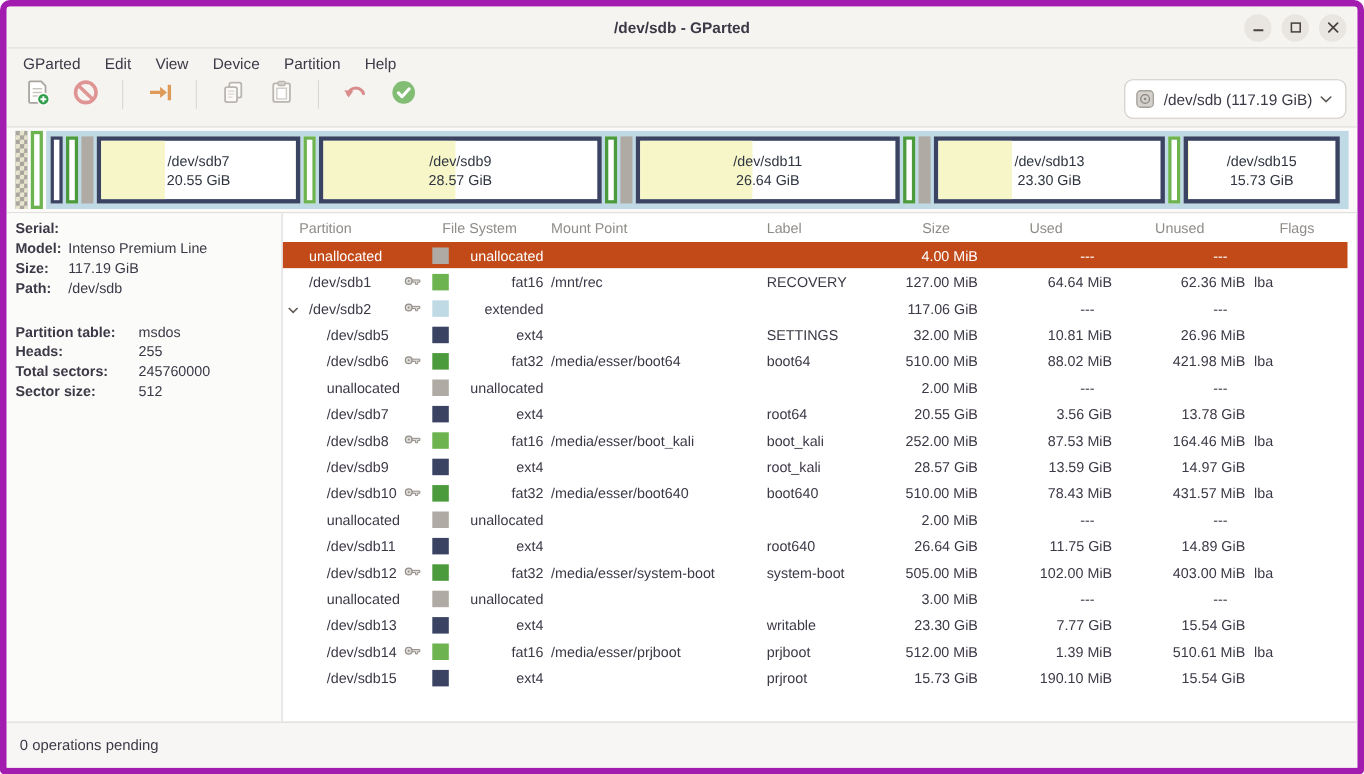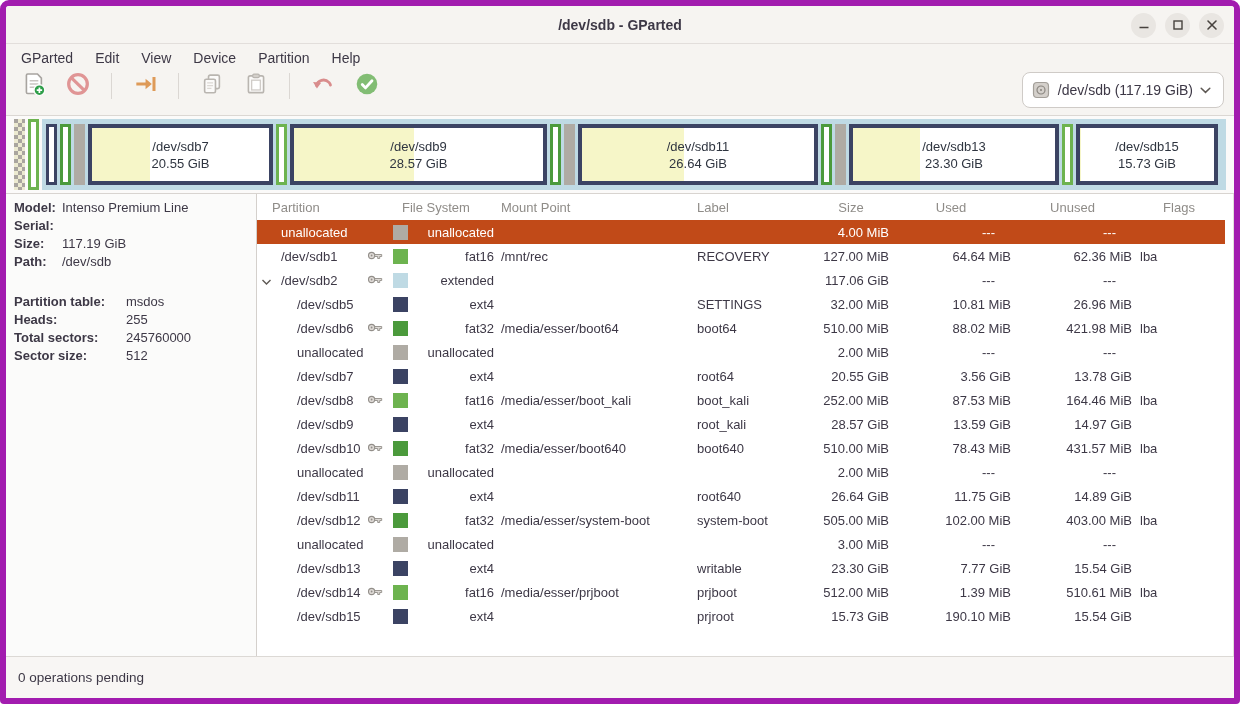--- a/index.html
+++ b/index.html
@@ -233,26 +233,26 @@
               <span>15.73 GiB</span>
             </div>
           </div>
         </div>
       </div>
   </div>
 
   <div class="main">
     <div class="device-info" id="device-info">
     <div class="di-row g1">
+          <span class="k">Serial:</span>
+          <span class="v"></span>
+        </div>
+        <div class="di-row g1">
           <span class="k">Model:</span>
           <span class="v">Intenso Premium Line</span>
-        </div>
-        <div class="di-row g1">
-          <span class="k">Serial:</span>
-          <span class="v"></span>
         </div>
         <div class="di-row g1">
           <span class="k">Size:</span>
           <span class="v">117.19 GiB</span>
         </div>
         <div class="di-row g1">
           <span class="k">Path:</span>
           <span class="v">/dev/sdb</span>
         </div>
         <div class="di-gap"></div>

